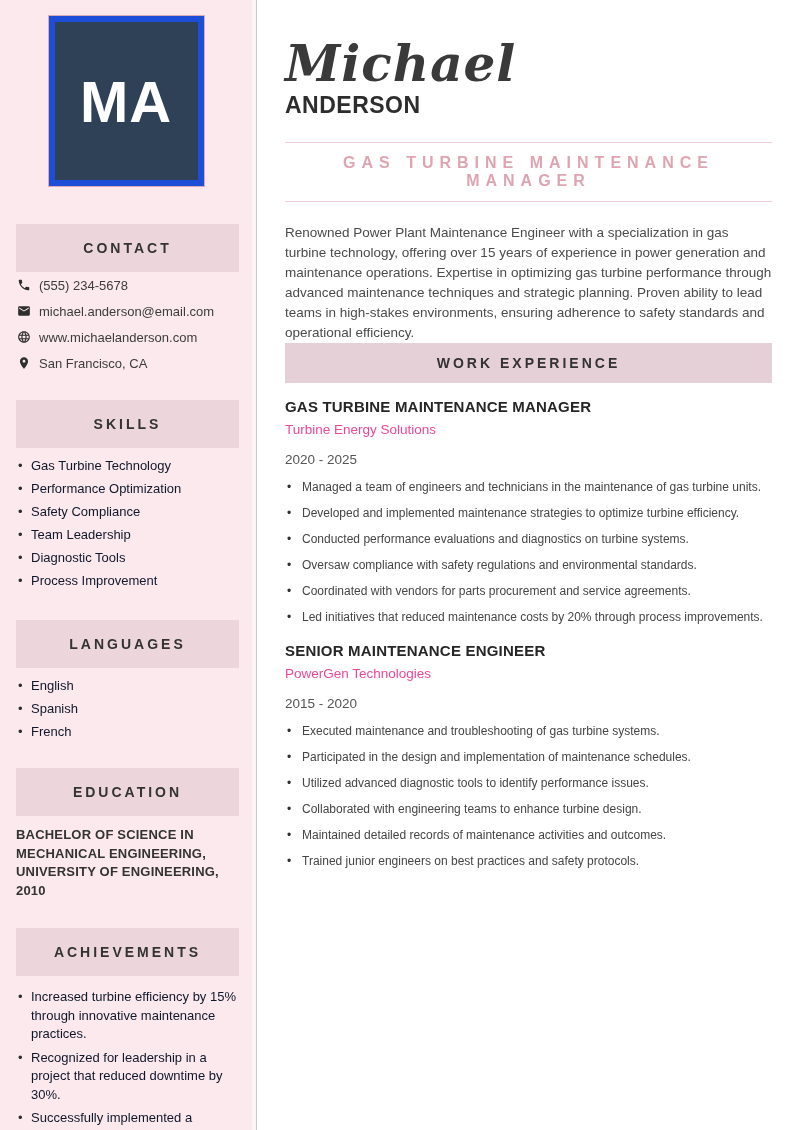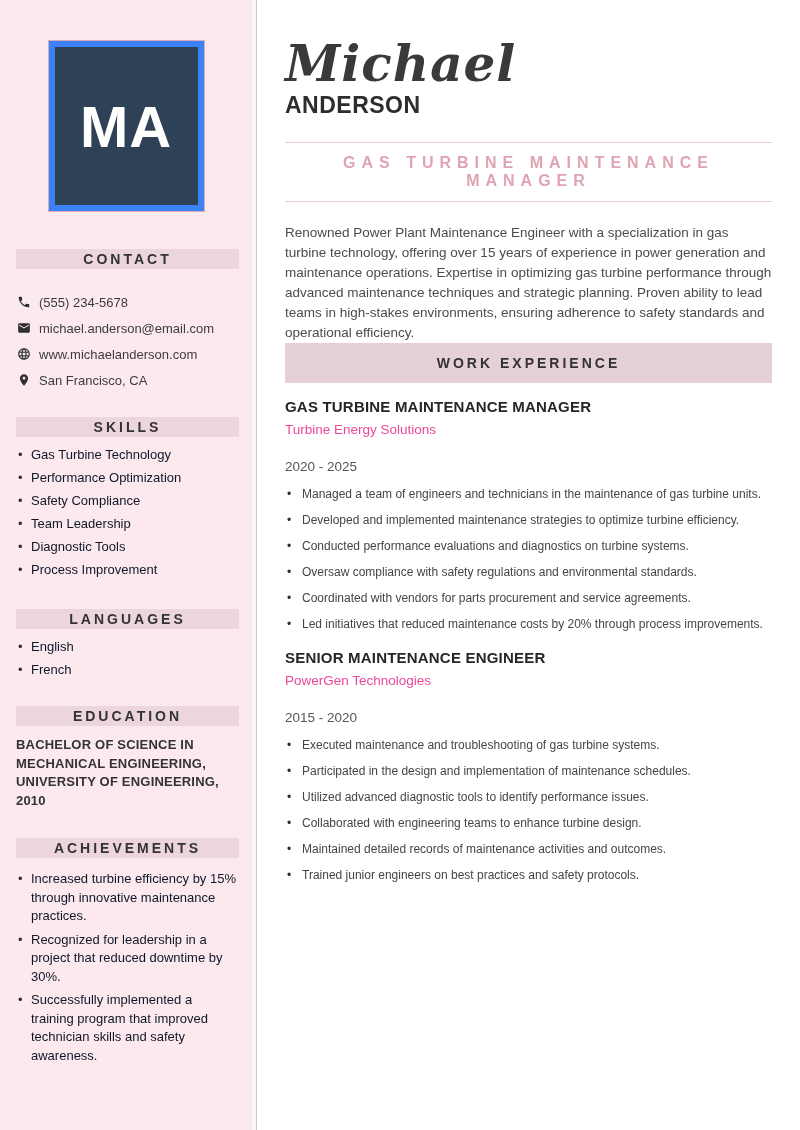--- a/index.html
+++ b/index.html
@@ -10,41 +10,41 @@
     color:#3f3f3f;
     -webkit-font-smoothing:antialiased;
   }
   .page { display:flex; width:800px; height:1130px; overflow:hidden; background:#fff; }
 
   
   .sidebar { width:252px; flex-shrink:0; background:#fbe9ed; }
   .col-divider { width:5px; flex-shrink:0; background:#fdf4f6; border-right:1px solid #cccccc; }
 
   .avatar-frame {
-    width:157px; height:172px; margin:40px auto 0;
-    background:#3b82f6; border:1px solid #dfaab6; padding:6px;
+    width:157px; height:172px; margin:15px auto 0;
+    background:#1d4ed8; border:1px solid #dfaab6; padding:6px;
   }
   .avatar {
     width:100%; height:100%; background:#2f4156; color:#ffffff;
     display:flex; align-items:center; justify-content:center;
     font-size:58px; font-weight:600; letter-spacing:1px;
   }
 
   .band {
-    margin:0 13px 0 16px; height:20px; background:#ecd6dc;
+    margin:0 13px 0 16px; height:48px; background:#ecd6dc;
     display:flex; align-items:center; justify-content:center;
     font-size:14px; font-weight:bold; letter-spacing:3px; color:#333333;
   }
   .band.contact { margin-top:37px; }
   .band.skills { margin-top:24px; }
   .band.languages { margin-top:28px; }
   .band.education { margin-top:25px; }
   .band.achievements { margin-top:28px; }
 
-  .contact-list { margin:20px 10px 0 17px; }
+  .contact-list { margin:0 10px 0 17px; }
   .contact-row { display:flex; align-items:center; height:26px; font-size:13px; color:#3c3c3c; }
   .contact-row .cicon { width:14px; height:14px; margin-right:8px; flex-shrink:0; display:flex; align-items:center; }
   .cicon svg { width:14px; height:14px; fill:#2e2e2e; }
 
   ul.side-list { list-style:none; margin:6px 12px 0 18px; }
   ul.side-list li {
     position:relative; padding-left:13px; font-size:13px; color:#0f172a;
     line-height:23px;
   }
   ul.side-list li::before { content:"•"; position:absolute; left:0; top:0; color:#2e2e2e; }
@@ -78,21 +78,21 @@
 
   .banner {
     height:40px; background:#e6d0d7;
     display:flex; align-items:center; justify-content:center;
     font-size:14px; font-weight:bold; letter-spacing:3px; color:#333333;
   }
 
   .job { margin-top:15px; }
   .job-title { font-size:15px; font-weight:bold; color:#262626; letter-spacing:0.2px; }
   .job-company { margin-top:7px; font-size:13.5px; color:#ec4899; }
-  .job-dates { margin-top:22px; font-size:13.5px; color:#555555; }
+  .job-dates { margin-top:15px; font-size:13.5px; color:#555555; }
 
   ul.job-bullets { list-style:none; margin-top:11px; }
   ul.job-bullets li {
     position:relative; padding-left:17px; margin-bottom:7px;
     font-size:12px; line-height:19px; color:#454545;
   }
   ul.job-bullets li::before { content:"•"; position:absolute; left:2px; top:0; color:#2e2e2e; }
 </style>
 </head>
 <body>
@@ -155,20 +155,21 @@
       <li>Team Leadership</li>
       <li>Diagnostic Tools</li>
       <li>Process Improvement</li>
     </ul>
 
     <div class="band languages">
       <span>LANGUAGES</span>
     </div>
     <ul class="side-list">
       <li>English</li>
+      <li>Spanish</li>
       <li>French</li>
     </ul>
 
     <div class="band education">
       <span>EDUCATION</span>
     </div>
     <div class="edu-text">BACHELOR OF SCIENCE IN MECHANICAL ENGINEERING, UNIVERSITY OF ENGINEERING, 2010</div>
 
     <div class="band achievements">
       <span>ACHIEVEMENTS</span>

